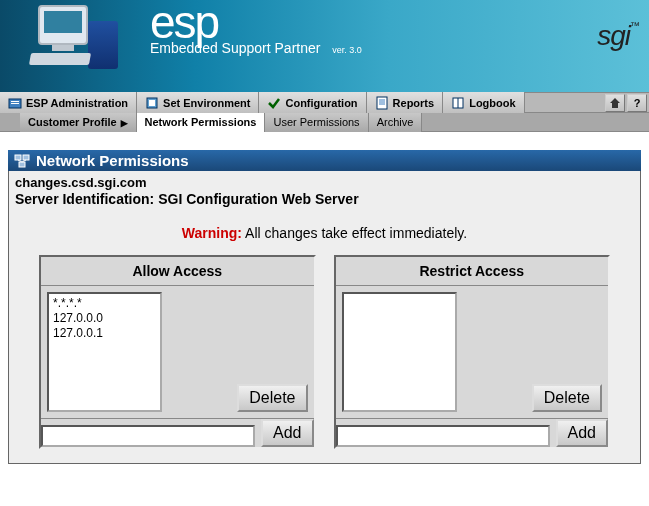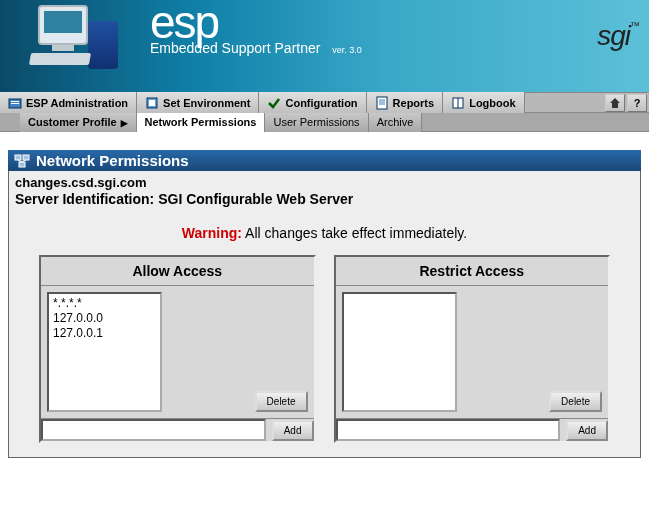--- a/index.html
+++ b/index.html
@@ -70,21 +70,21 @@
     border-top-color:#666;border-left-color:#666;border-right-color:#eee;border-bottom-color:#eee;
   }
   .access-head{text-align:center;font-weight:bold;font-size:14px;padding:6px 16px;border-bottom:1px solid #888;}
   .access-body{padding:6px;display:flex;gap:6px;}
   .listbox{
     width:115px;height:120px;background:#fff;border:2px inset #aaa;font-size:12px;padding:2px;overflow:auto;
   }
   .listbox div{padding:0 2px;line-height:15px;cursor:pointer;}
   .btn-col{flex:1;display:flex;flex-direction:column;justify-content:flex-end;align-items:flex-end;}
   .btn{
-    background:linear-gradient(#f0f0f0,#c8c8c8);border:2px outset #ddd;padding:3px 10px;font-size:10px;cursor:pointer;font-family:inherit;
+    background:linear-gradient(#f0f0f0,#c8c8c8);border:2px outset #ddd;padding:3px 10px;font-size:16px;cursor:pointer;font-family:inherit;
   }
   .add-row{display:flex;gap:6px;border-top:1px solid #888;align-items:flex-end;}
   .add-input{flex:1;height:22px;border:2px inset #aaa;background:#fff;padding:0 3px;font-size:12px;}
   
 </style>
 </head>
 <body>
 
 <div class="header-banner">
   <div class="computer-graphic">
@@ -187,21 +187,21 @@
           <line x1="4" y1="6" x2="8" y2="8" stroke="#fff"></line>
           <line x1="12" y1="6" x2="8" y2="8" stroke="#fff"></line>
         </svg>
     </span>
     <span>Network Permissions</span>
   </div>
   <div class="panel-body">
     <div class="server-host">changes.csd.sgi.com</div>
     <div class="server-id">
       <span>Server Identification:</span>
-      <span>SGI Configurable Web Server</span>
+      <span>SGI Configuration Web Server</span>
     </div>
     <div class="warn-line">
       <span class="warn-red">Warning:</span>
       <span>All changes take effect immediately.</span>
     </div>
 
     <div class="access-row">
 
       <div class="access-box">
         <div class="access-head">Allow Access</div>

